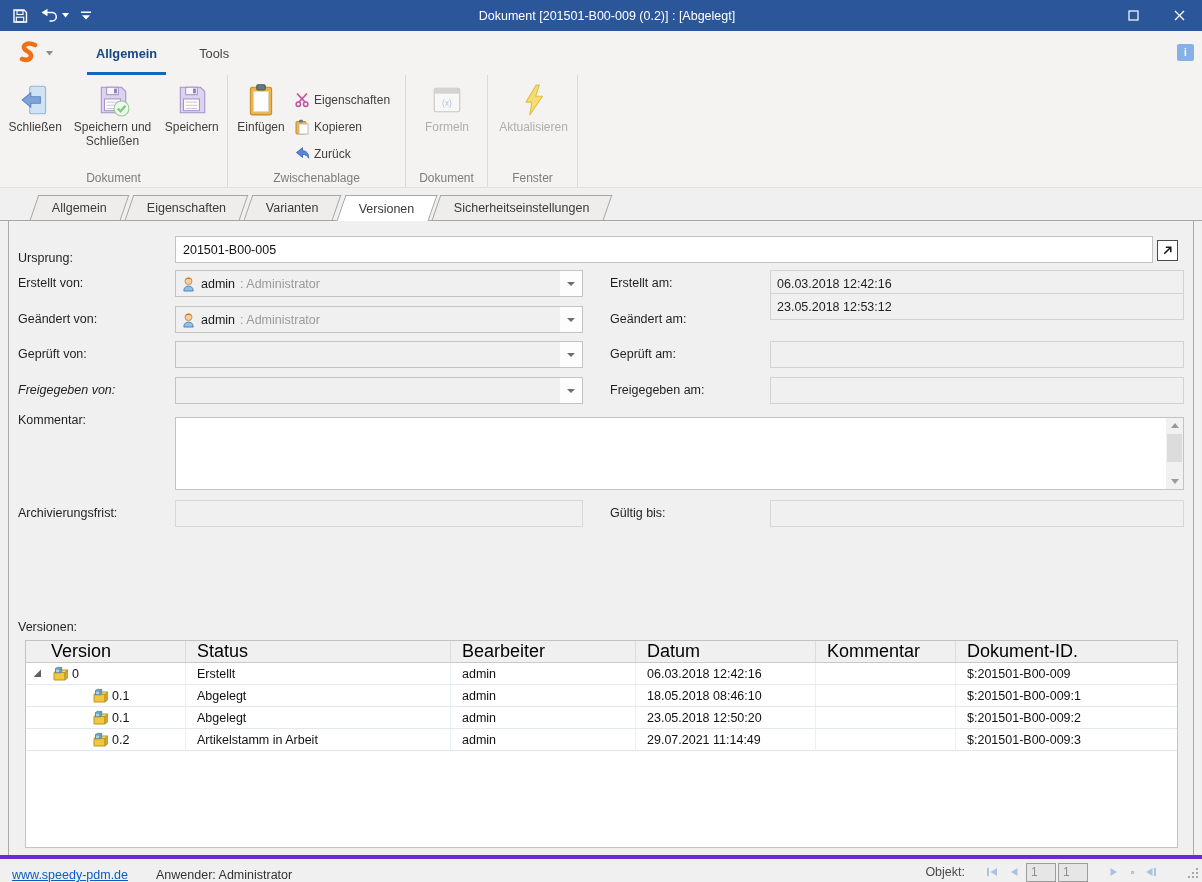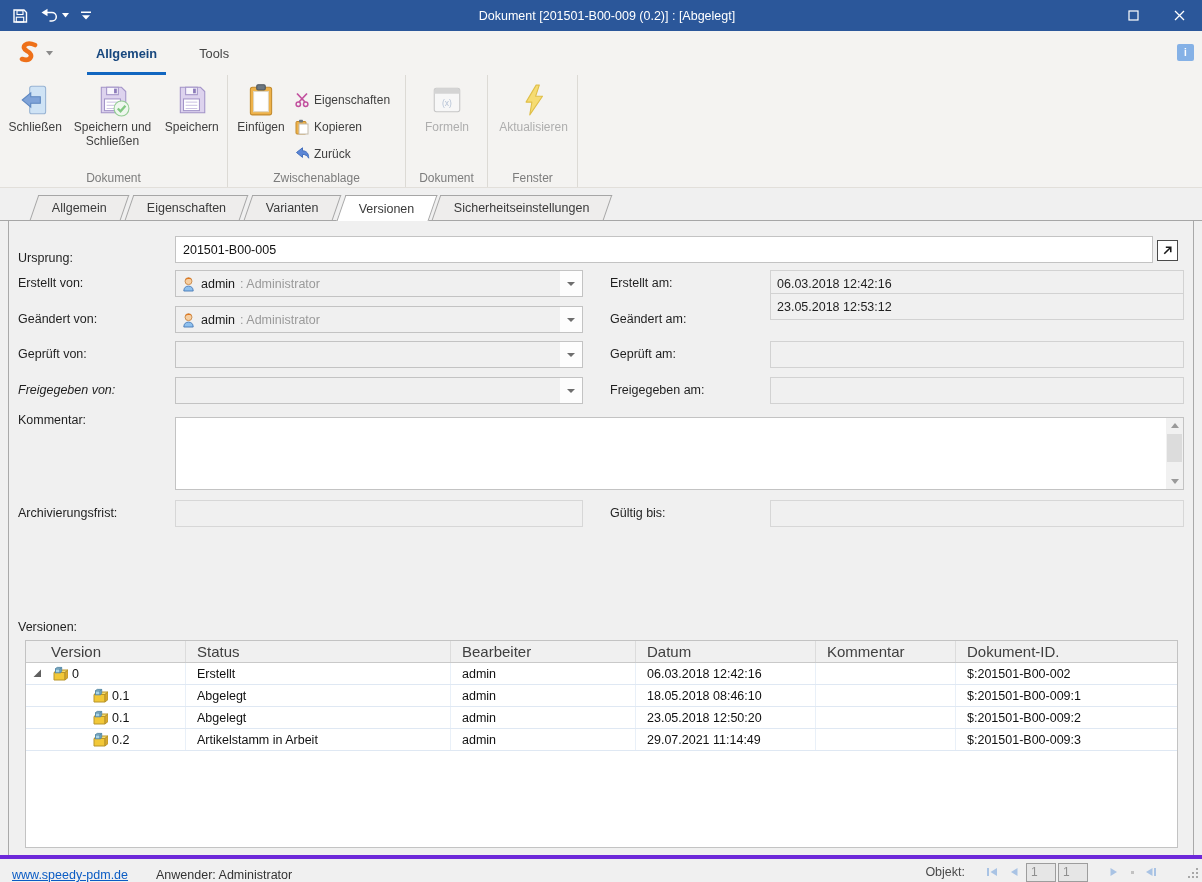--- a/index.html
+++ b/index.html
@@ -52,21 +52,21 @@
     display:flex;align-items:center;}
   .combo .combo-body{flex:1;display:flex;align-items:center;gap:5px;padding-left:5px;overflow:hidden;}
   .combo .drop-btn{width:22px;height:100%;background:#fdfdfd;display:flex;align-items:center;justify-content:center;}
   .combo .user-name{color:#1a1a1a;}
   .combo .user-role{color:#9a9a9a;}
   .arrow-down{width:0;height:0;border-left:4px solid transparent;border-right:4px solid transparent;border-top:4px solid #6e6e6e;}
   
   .vtable{position:absolute;left:16px;top:419px;width:1153px;height:208px;background:#fff;border:1px solid #c3c3c3;overflow:hidden;}
   .t-grid{display:grid;grid-template-columns:160px 265px 185px 180px 140px 1fr;}
   .t-head{background:#f0f0f0;height:22px;border-bottom:1px solid #c9c9c9;}
-  .t-head .hcell{display:flex;align-items:center;padding-left:11px;border-right:1px solid #dcdcdc;font-size:15px;color:#404040;}
+  .t-head .hcell{display:flex;align-items:center;padding-left:11px;border-right:1px solid #dcdcdc;font-size:18px;color:#000000;}
   .t-head .hcell:first-child{padding-left:25px;}
   .t-head .hcell:last-child{border-right:none;}
   .t-row{height:22px;border-bottom:1px solid #dfe8f3;}
   .t-row .cell{display:flex;align-items:center;padding-left:11px;border-right:1px solid #e9f0f8;font-size:12.5px;color:#111;
     white-space:nowrap;overflow:hidden;}
   .t-row .cell:last-child{border-right:none;}
   .vcell{padding-left:7px !important;gap:4px;}
   .indent{flex:0 0 auto;height:1px;}
   
   .ta-wrap{position:absolute;left:166px;top:196px;width:1009px;height:73px;background:#fff;border:1px solid #c3c3c3;display:flex;}
@@ -380,21 +380,21 @@
         <rect x="5.5" y="2.8" width="4.6" height="4" fill="#a8d4e8" stroke="#5a8ca8"></rect>
         <path d="M5.5 2.8 L7.1 1.4 h4.6 L10.1 2.8 Z" fill="#d2eaf5" stroke="#5a8ca8"></path>
         <path d="M10.1 2.8 L11.7 1.4 v4 L10.1 6.8 Z" fill="#8cc0dc" stroke="#5a8ca8"></path>
       </svg>
       <span class="cell-text">0</span>
     </div>
     <div class="cell">Erstellt</div>
     <div class="cell">admin</div>
     <div class="cell">06.03.2018 12:42:16</div>
     <div class="cell"></div>
-    <div class="cell">$:201501-B00-002</div>
+    <div class="cell">$:201501-B00-009</div>
   </div>
         <div class="t-grid t-row">
     <div class="cell vcell">
       <svg width="9" height="9" viewBox="0 0 9 9" style="flex: 0 0 auto; visibility: hidden;">
         <polygon points="8,0.5 8,8 0.5,8" fill="#606060"></polygon>
       </svg>
       <span class="indent" style="width: 40px;"></span>
       <svg width="18" height="16" viewBox="0 0 18 16" style="flex:0 0 auto;">
         <path d="M4 6.5 h11 v7.5 H4 Z" fill="#f2c838" stroke="#b8952a"></path>
         <path d="M4 6.5 L7 4 h11 l-3 2.5 Z" fill="#f8dc6c" stroke="#b8952a"></path>

